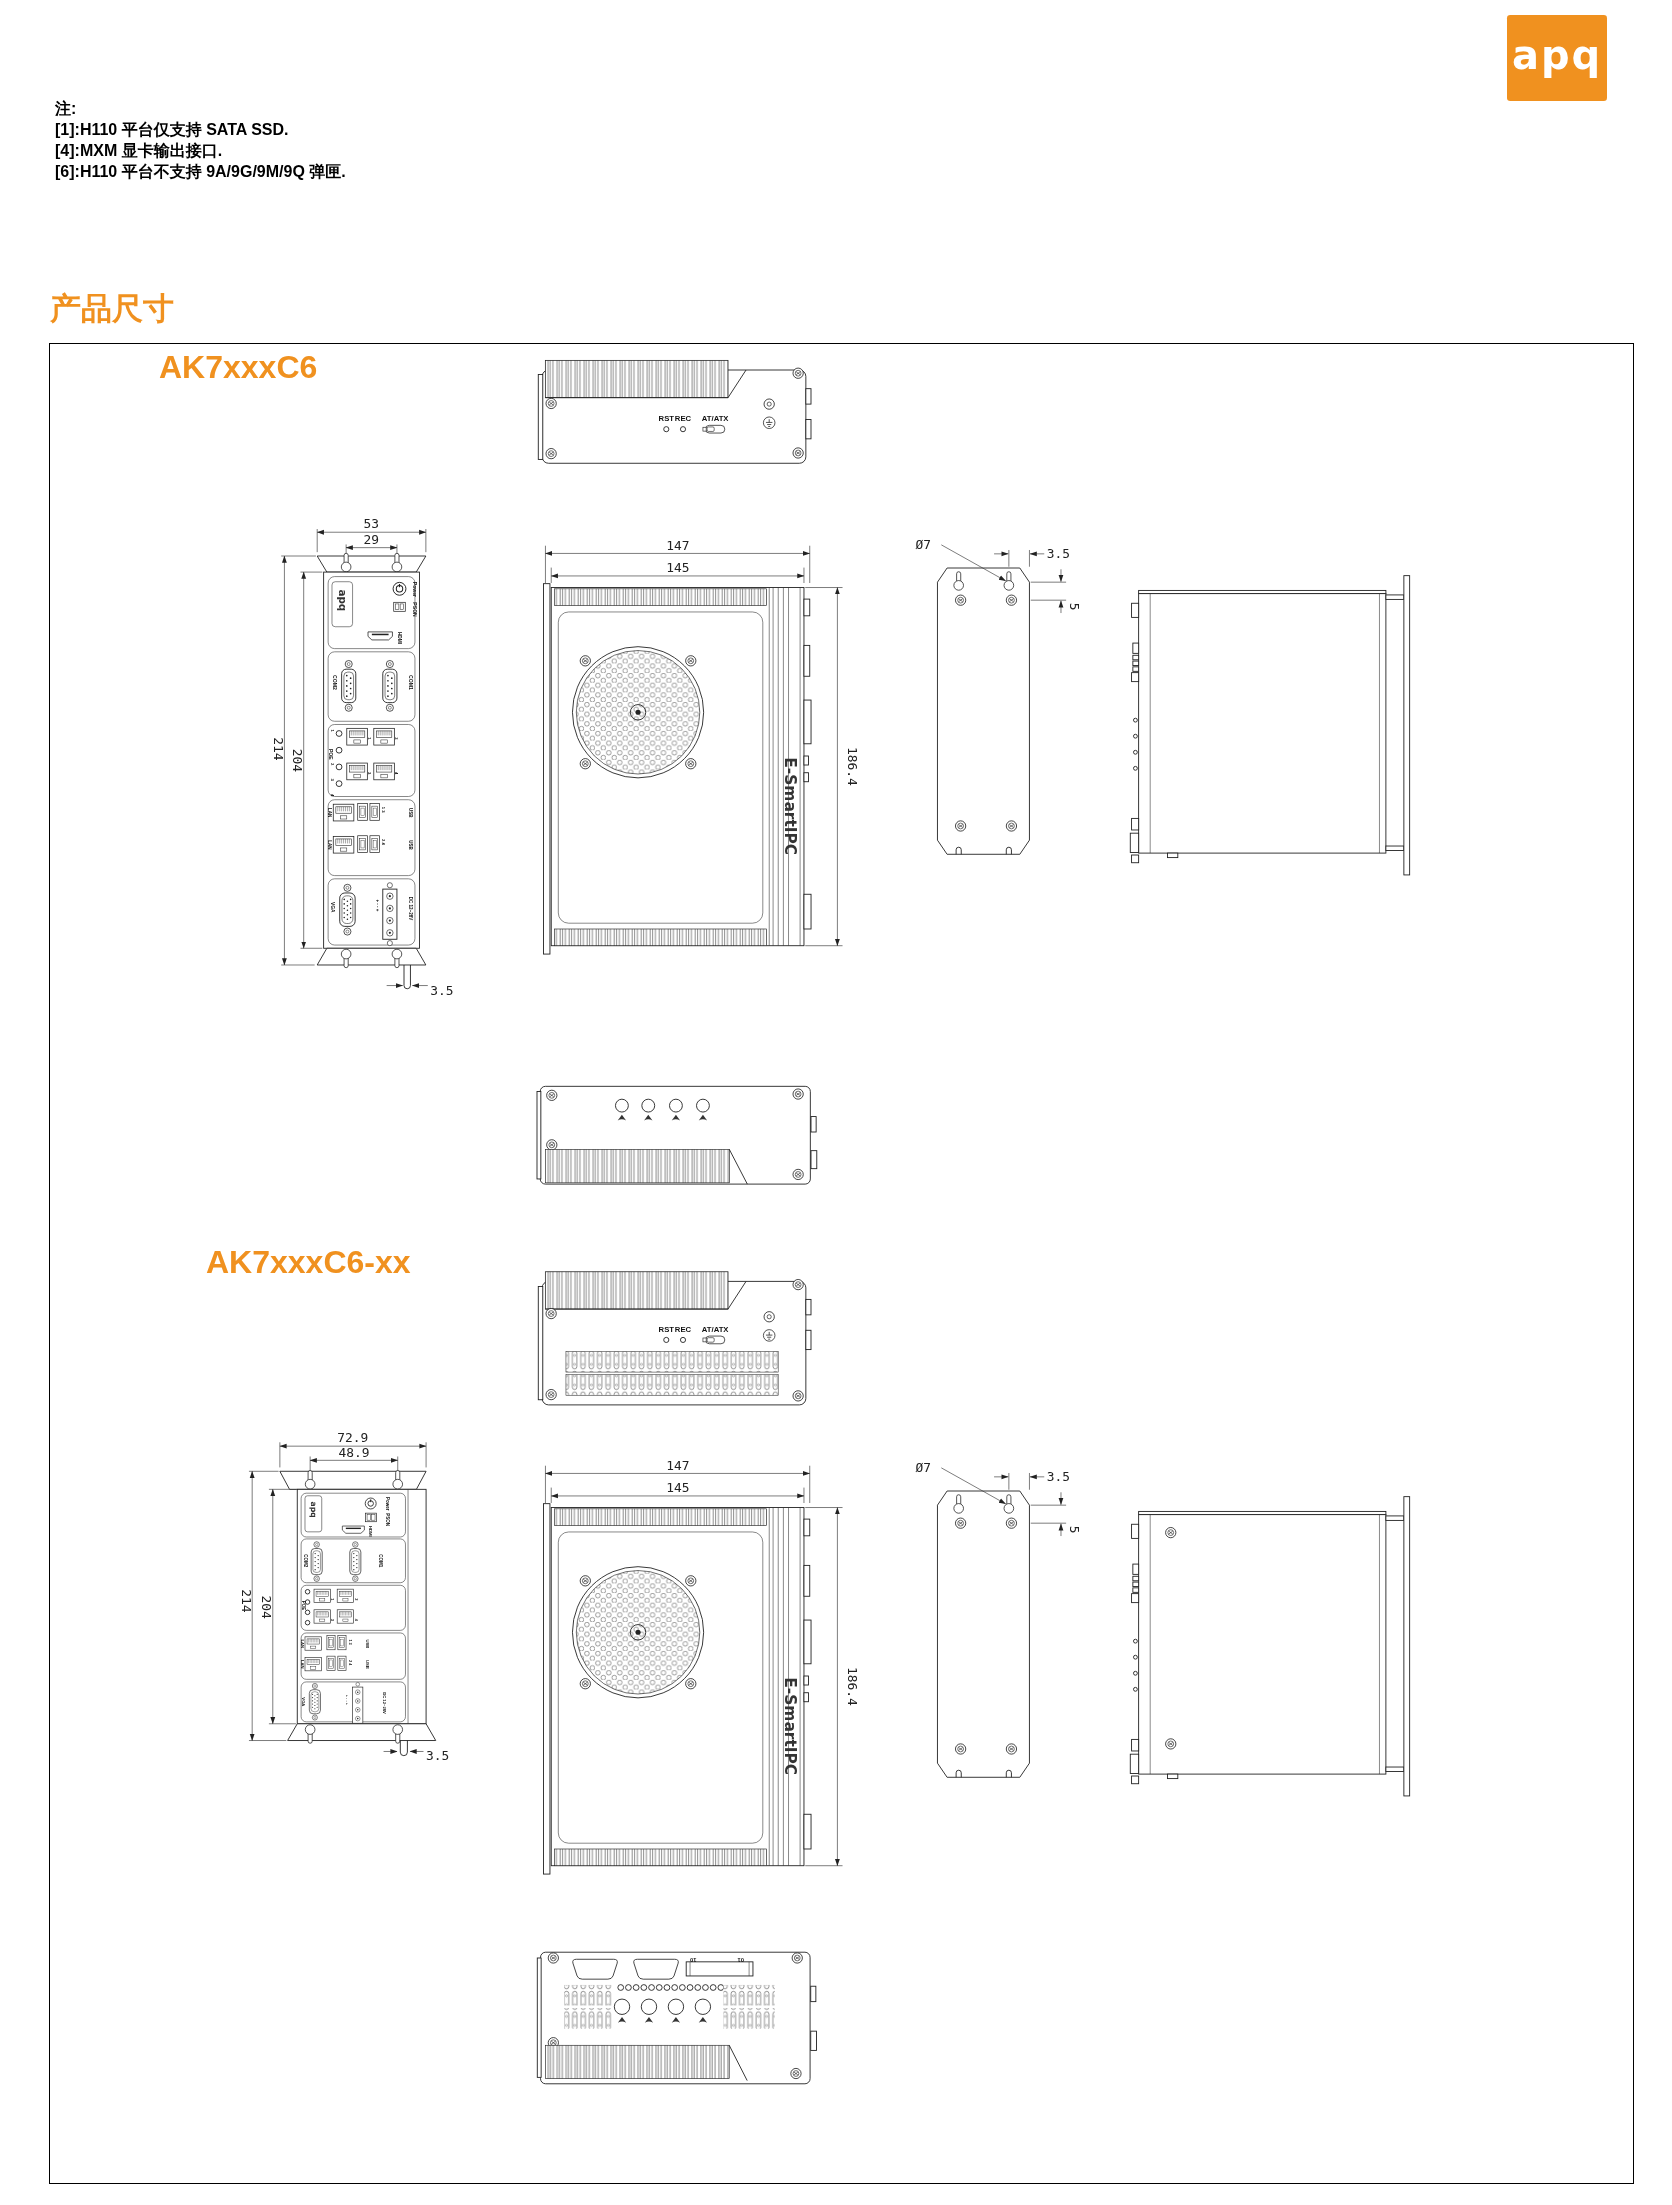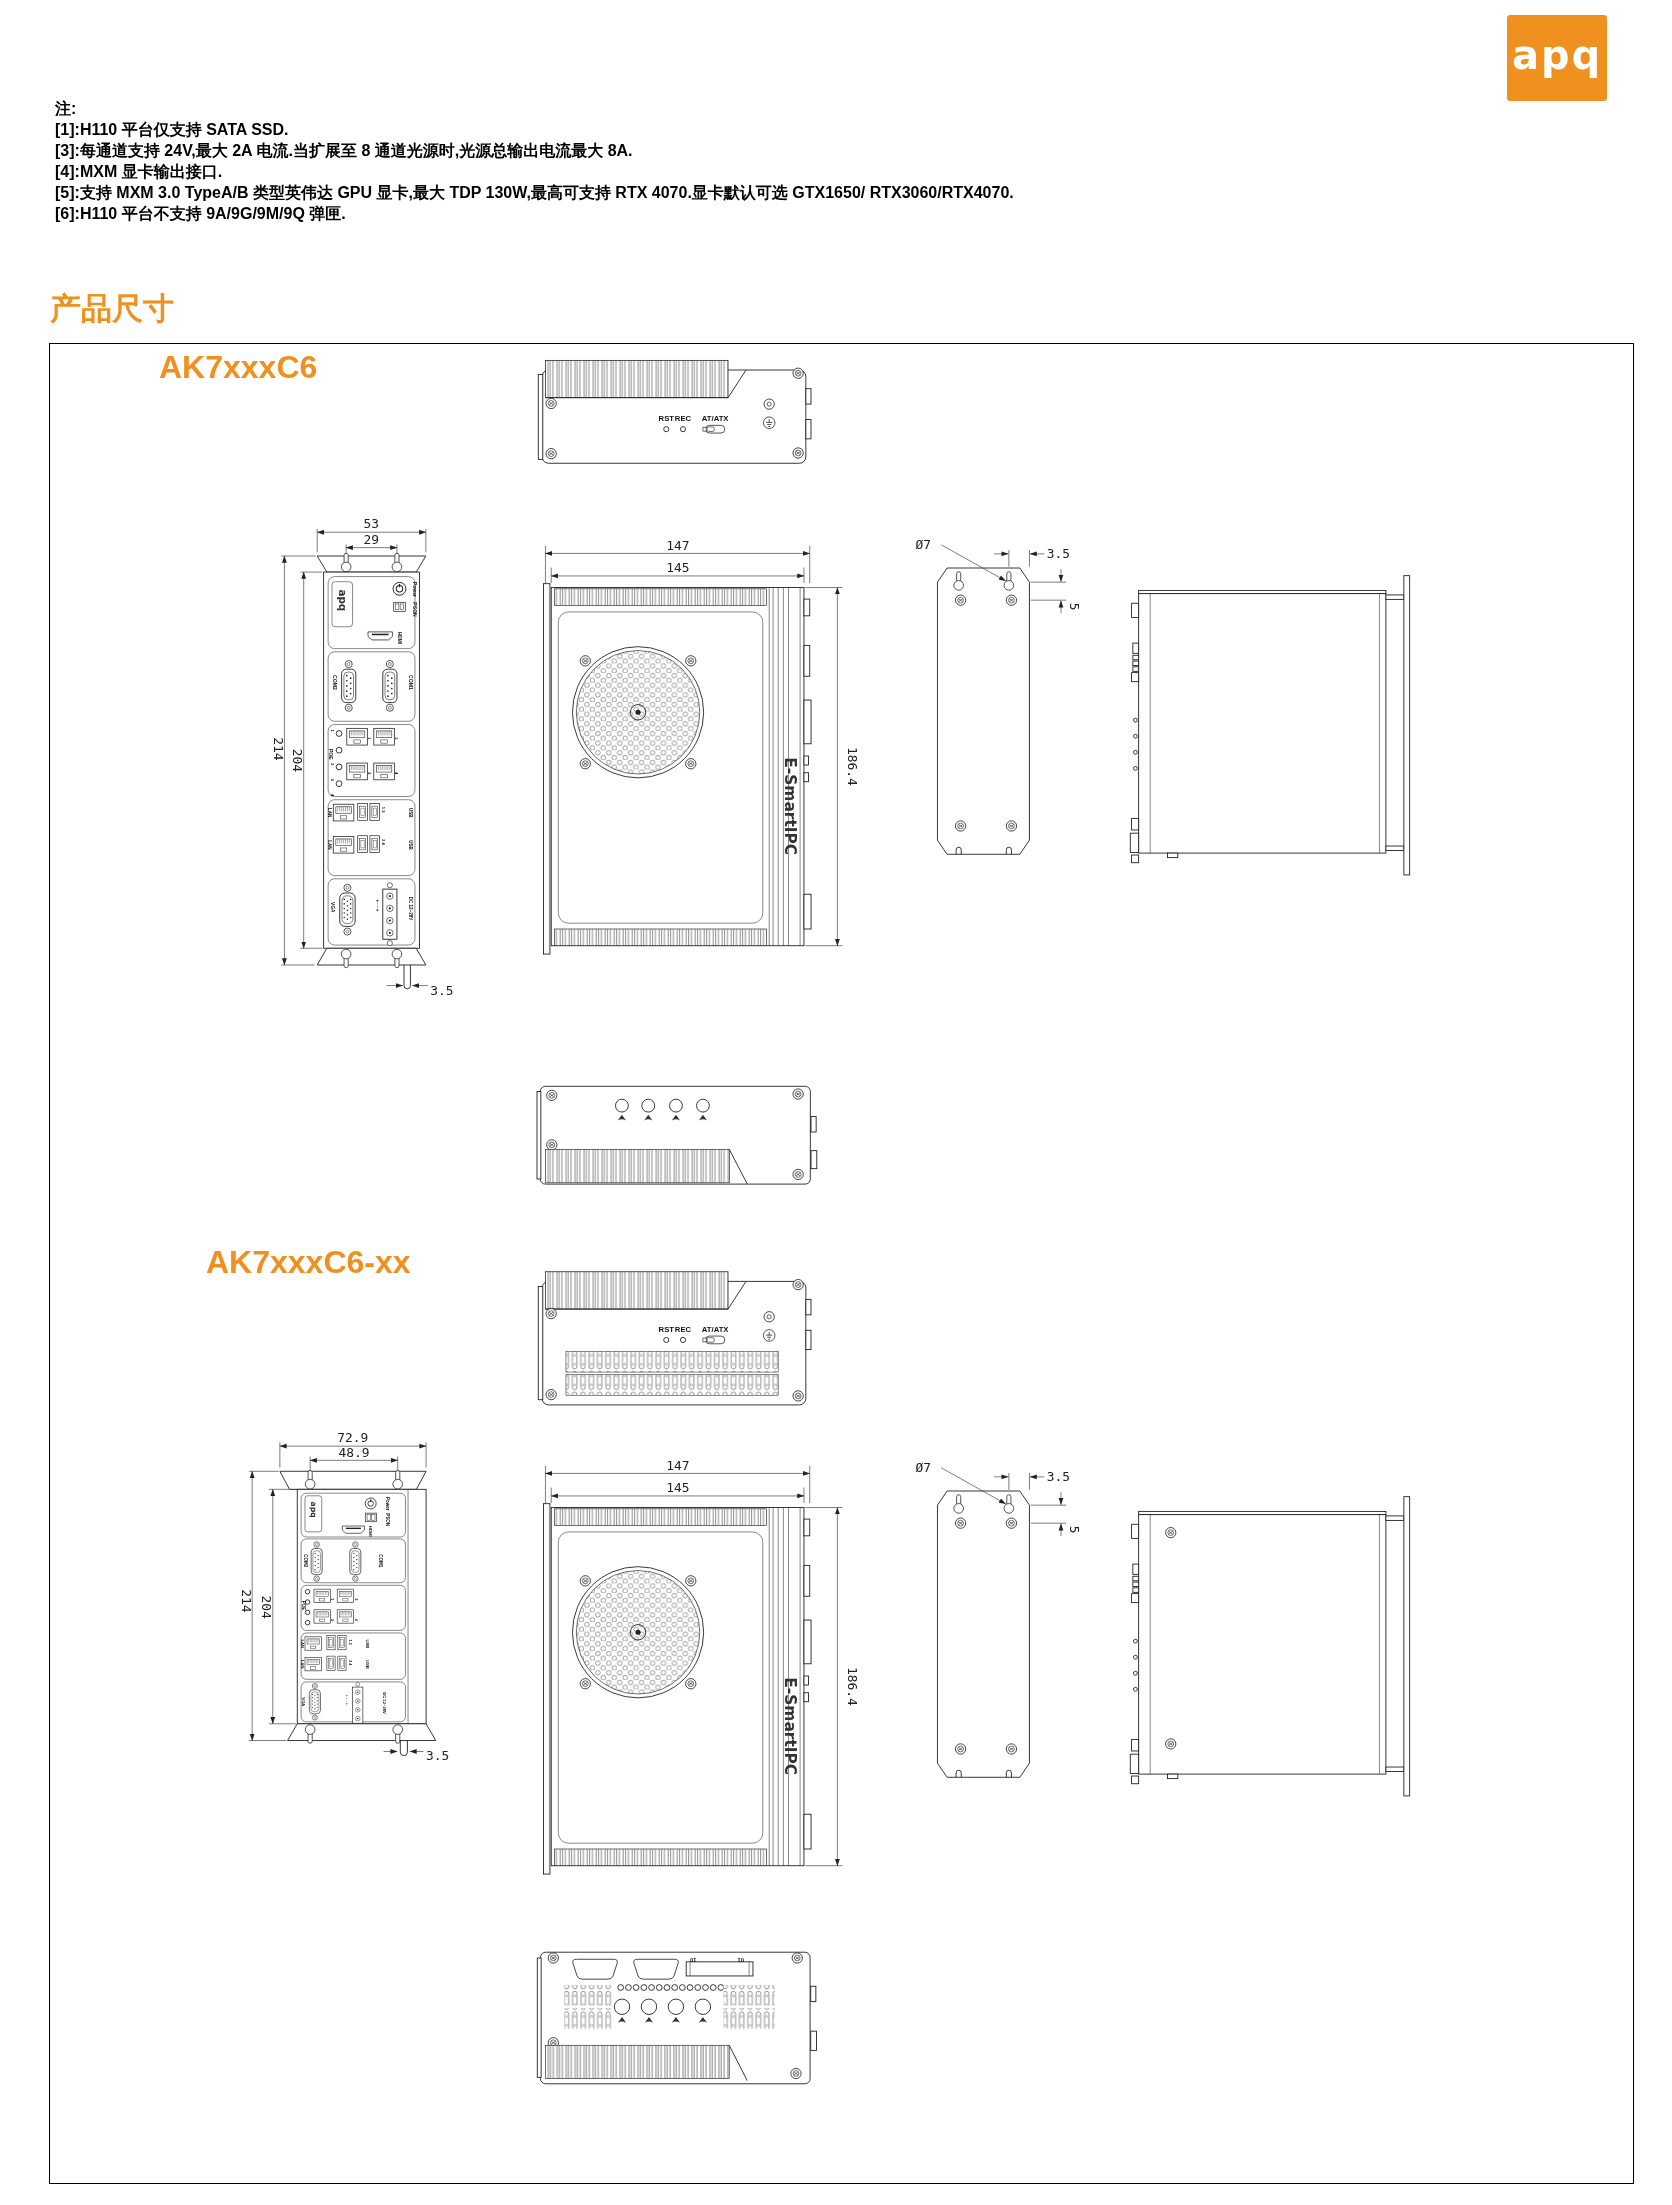--- a/index.html
+++ b/index.html
@@ -162,23 +162,21 @@
       </g>
     <g id="dsubcut">
         <path d="M6 0 H64 Q71 0 69.5 6 L63 26 Q61 31 55 31 H15 Q9 31 7 26 L0.5 6 Q-1 0 6 0 Z" fill="#fff" stroke="#222" stroke-width="1.3"></path>
       </g>
   </defs>
 </svg>
 
 <div class="notes">
   <div>注:</div>
   <div>[1]:H110 平台仅支持 SATA SSD.</div>
-  <div>[3]:每通道支持 24V,最大 2A 电流.当扩展至 8 通道光源时,光源总输出电流最大 8A.</div>
   <div>[4]:MXM 显卡输出接口.</div>
-  <div>[5]:支持  MXM 3.0 TypeA/B 类型英伟达 GPU 显卡,最大 TDP 130W,最高可支持 RTX 4070.显卡默认可选 GTX1650/ RTX3060/RTX4070.</div>
   <div>[6]:H110 平台不支持 9A/9G/9M/9Q 弹匣.</div>
 </div>
 
 <div class="logo-box">
   <span>apq</span>
 </div>
 
 <div class="section-title">产品尺寸</div>
 <div class="frame"></div>
 <div id="m1-title" class="model-title">AK7xxxC6</div>

